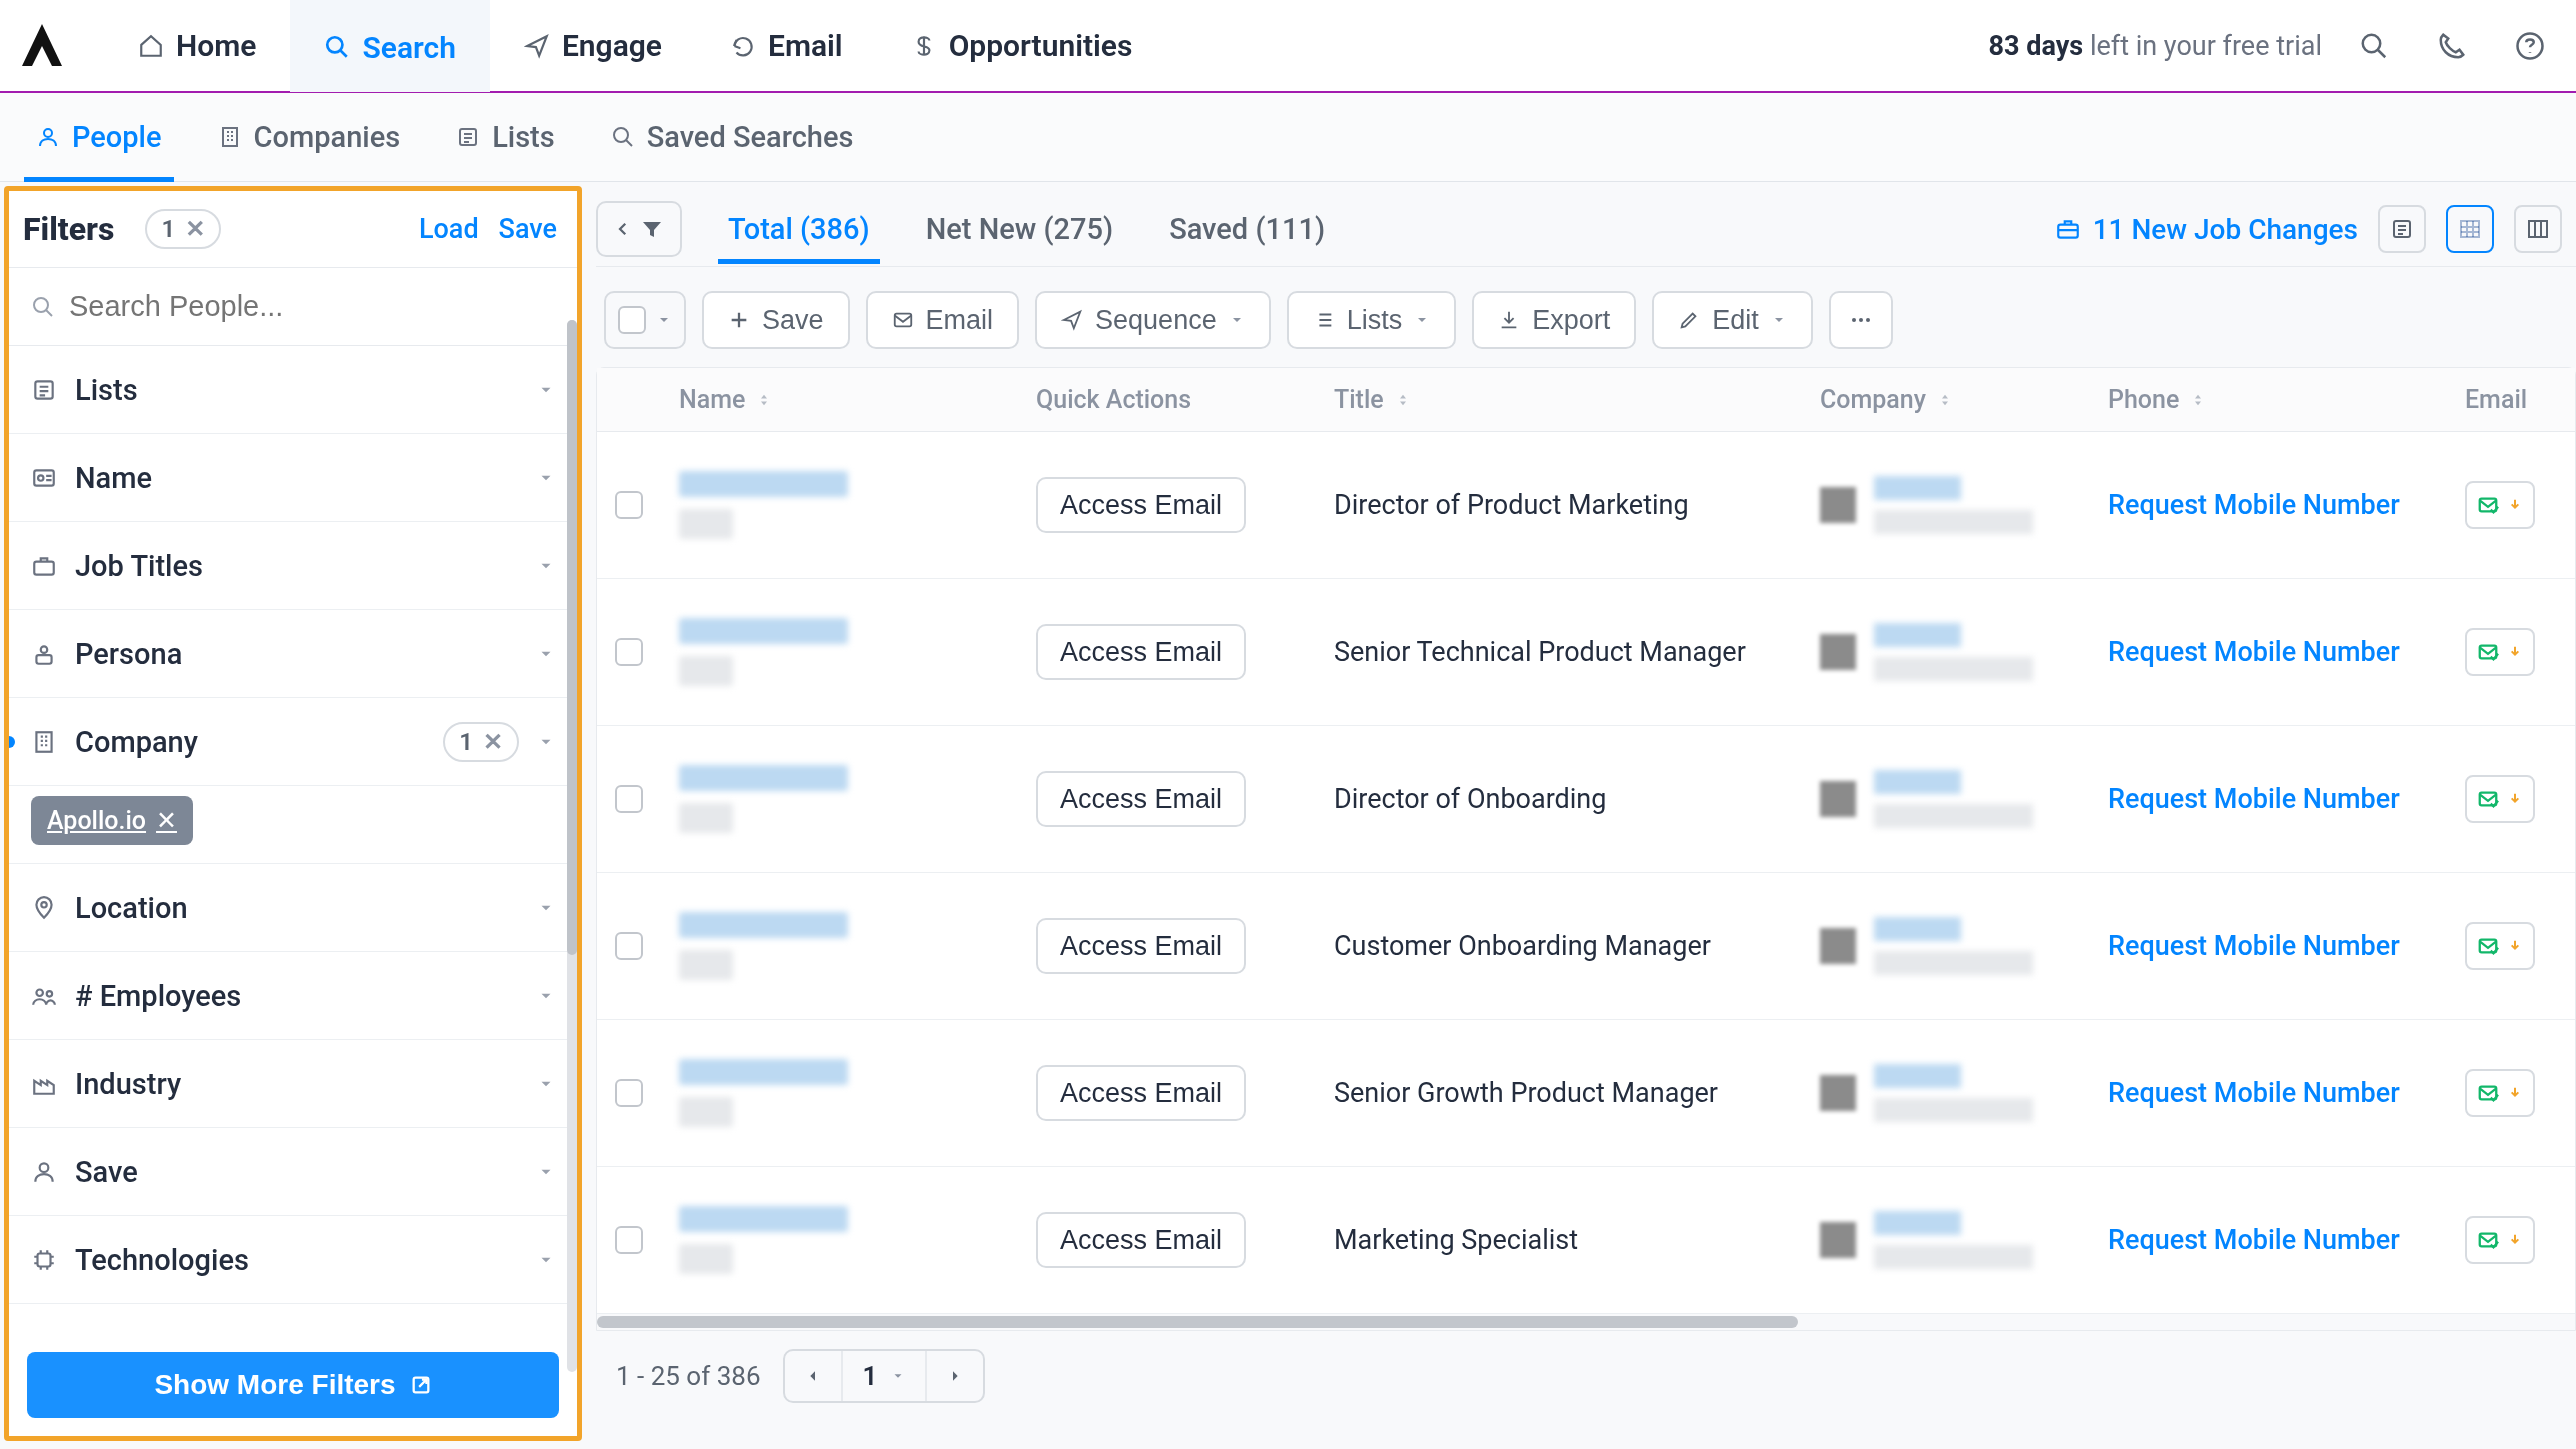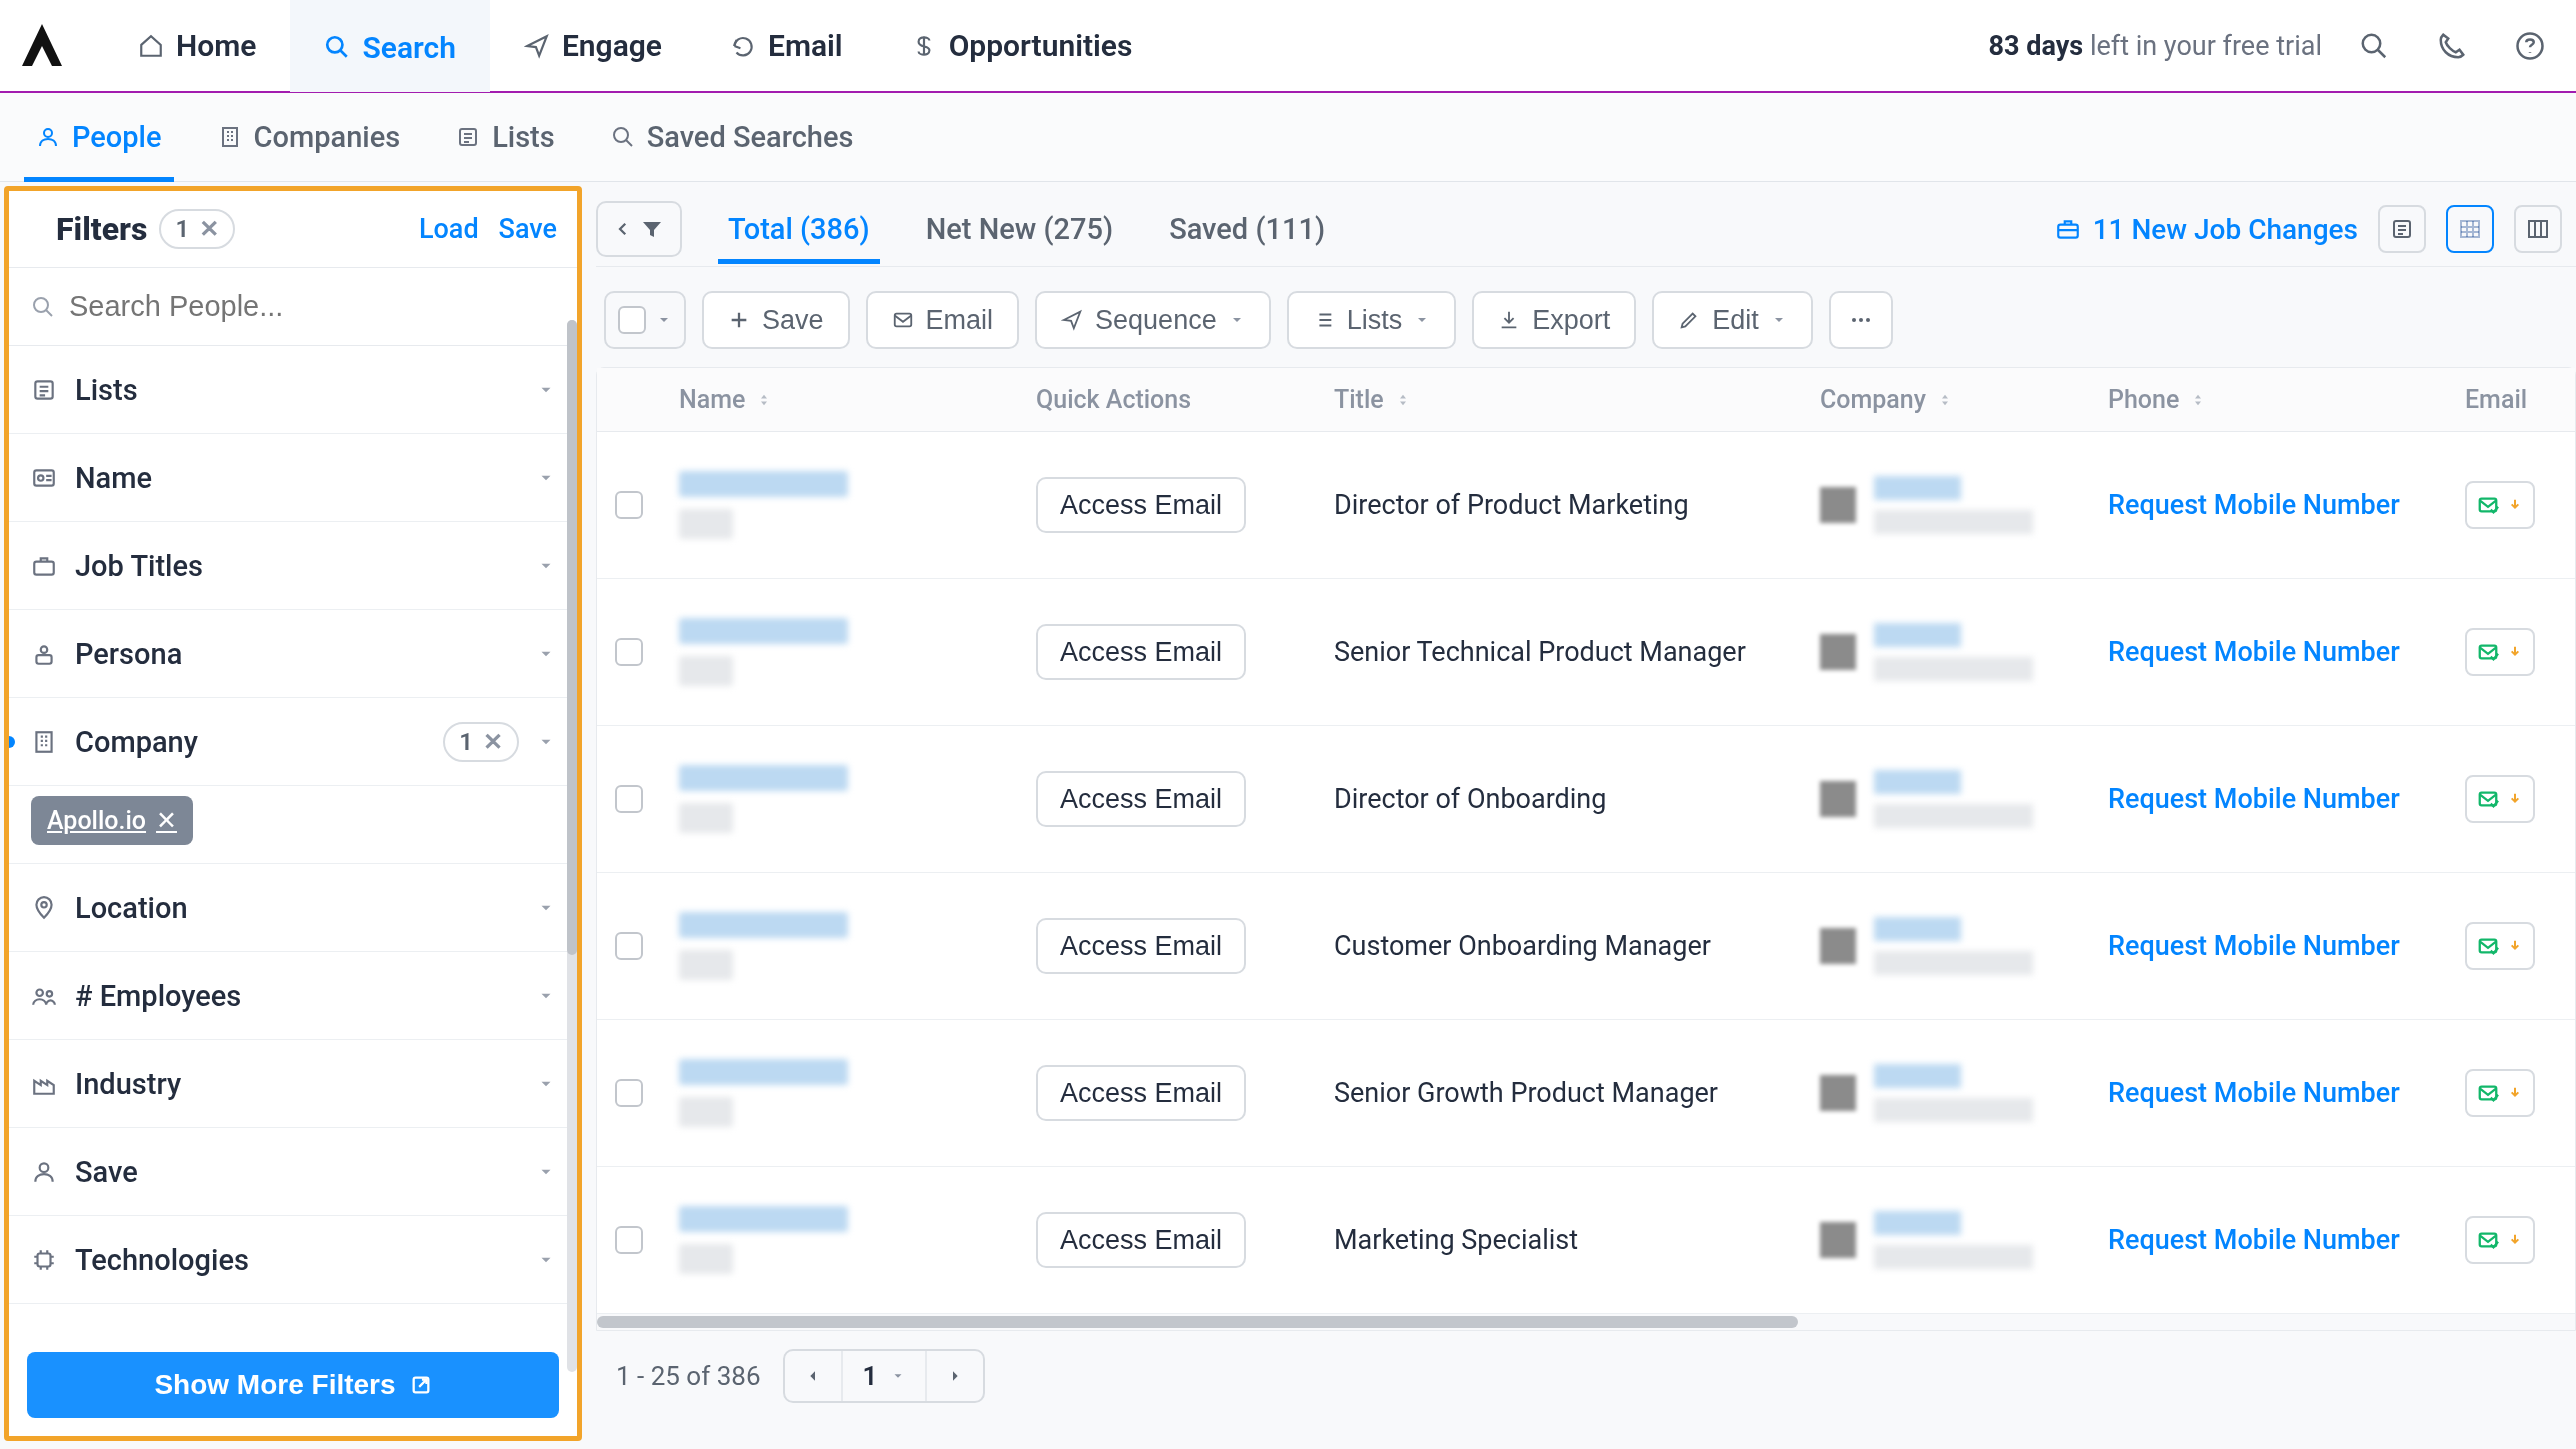--- a/index.html
+++ b/index.html
@@ -23,21 +23,21 @@
 .subnav-item.active { color: #0385ff; position: relative; }
 .subnav-item.active::after { content: ""; position: absolute; left: 12px; right: 12px; bottom: 0; height: 5px; background: #0385ff; }
 
 .main { display: flex; flex: 1; background: #f8f9fb; min-height: 0; }
 
 
 .filters-wrap { width: 586px; padding: 4px 4px 0 4px; }
 .filters { border: 5px solid #f2a42a; border-radius: 4px; background: #fff; height: 1255px; display: flex; flex-direction: column; position: relative; }
 .filters-scroll { position: absolute; right: 0; top: 129px; width: 10px; height: 1052px; background: #e0e2e6; border-radius: 5px; }
 .filters-scrollthumb { position: absolute; right: 0; top: 129px; width: 10px; height: 635px; background: #bfc3c9; border-radius: 5px; }
-.filters-head { display: flex; align-items: center; padding: 18px 20px 18px 14px; gap: 12px; margin-left: 33px; }
+.filters-head { display: flex; align-items: center; padding: 18px 20px 18px 14px; gap: 31px; }
 .filters-title { font-size: 32px; font-weight: 800; }
 .badge-count { display: flex; align-items: center; gap: 10px; border: 2px solid #d7dbe0; border-radius: 20px; padding: 4px 14px; font-size: 24px; font-weight: 600; color: #5b6470; }
 .badge-count .x { color: #8b93a1; cursor: pointer; }
 .filters-head-right { margin-left: auto; display: flex; gap: 20px; }
 .link { color: #0385ff; font-size: 27px; font-weight: 500; cursor: pointer; }
 .filters-search { border-top: 1px solid #e7eaee; border-bottom: 1px solid #e7eaee; padding: 22px 22px; display: flex; align-items: center; gap: 14px; color: #9aa1ad; font-size: 29px; }
 .filters-search input { border: none; outline: none; font-size: 29px; width: 100%; }
 .filters-list { flex: 1; overflow: hidden; }
 .filter-row { display: flex; align-items: center; padding: 0 22px; height: 88px; border-bottom: 1px solid #eceff2; font-size: 29px; color: #242d3e; gap: 18px; }
 .filter-row .label { flex: 1; font-weight: 500; }

